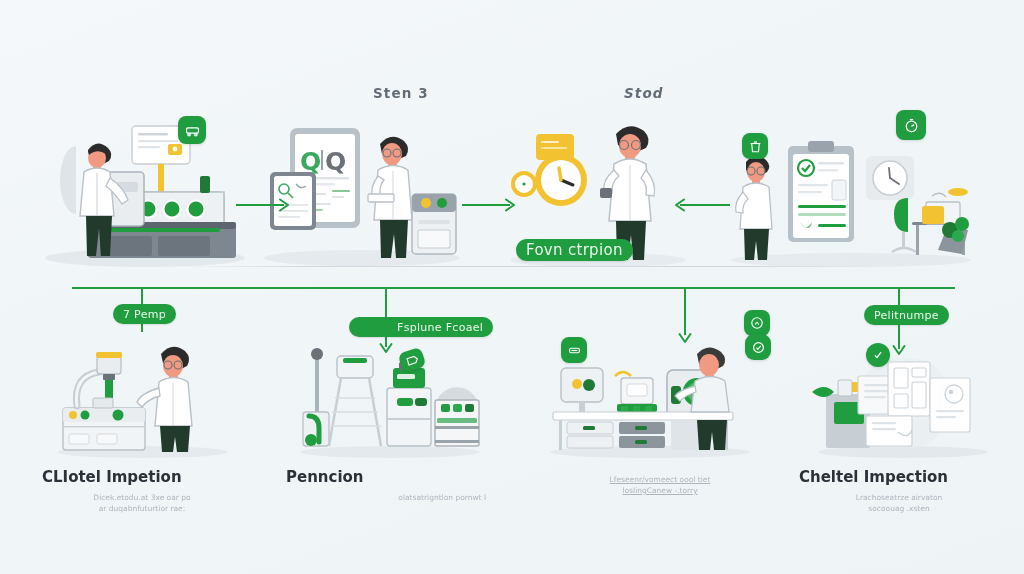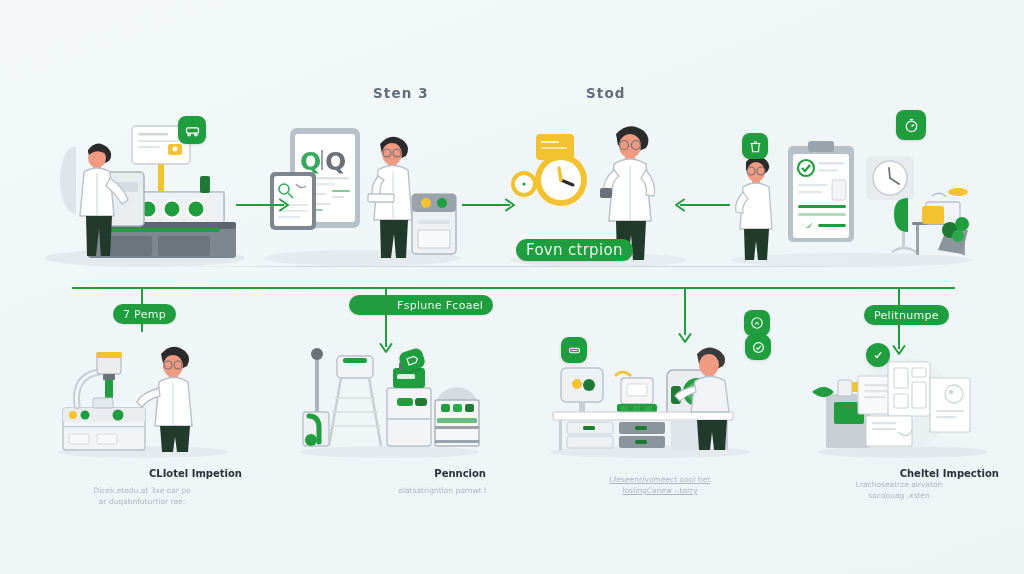--- a/index.html
+++ b/index.html
@@ -50,24 +50,24 @@
     white-space: nowrap;
     padding: 0 10px;
     height: 20px;
     box-shadow: 0 1px 2px rgba(0,0,0,.10);
     filter: blur(.25px);
   }
 
   
   .cap-title {
     font-family: "DejaVu Sans", "Liberation Sans", sans-serif;
-    font-size: 10px;
+    font-size: 15px;
     font-weight: 700;
     color: #2b3138;
-    text-align: right;
+    text-align: left;
     white-space: nowrap;
   }
   .cap-sub {
     font-family: "DejaVu Sans", "Liberation Sans", sans-serif;
     font-size: 7.5px;
     line-height: 11px;
     color: #aeb6bd;
     text-align: center;
     filter: blur(.5px);
   }
@@ -88,21 +88,21 @@
     background: linear-gradient(to right, rgba(210,217,222,0) 0%, rgba(205,213,219,.9) 18%, rgba(205,213,219,.9) 82%, rgba(210,217,222,0) 100%);
   }
 </style>
 </head>
 <body>
 
 <div id="stage">
 
   <div class="abs step-label" style="left:373px; top:85px;">Sten 3</div>
 
-  <div class="abs step-label" style="left:586px; top:85px;">Stod</div>
+  <div class="abs step-label" style="left:624px; top:85px;font-style:italic;">Stod</div>
 
   <div class="abs" style="left:40px; top:110px; width:220px; height:160px;">
     <svg width="220" height="160" viewBox="0 0 220 160">
 
       <ellipse cx="105" cy="148" rx="100" ry="9" fill="#c9d1d7" opacity=".35"></ellipse>
 
       <path d="M20 70 a16 34 0 0 1 16 -34 l0 68 a16 34 0 0 1 -16 -34z" fill="#dfe4e8"></path>
 
       <g>
         <rect x="92" y="16" width="58" height="38" rx="4" fill="#ffffff" stroke="#c7ced4" stroke-width="1.4"></rect>
@@ -328,21 +328,21 @@
 
   <div class="abs vline" style="left:141px; top:287px; height:45px;"></div>
   <div class="abs pill" style="left:113px; top:304px;">7 Pemp</div>
 
   <div class="abs vline" style="left:385px; top:287px; height:60px;"></div>
   <div class="abs" style="left:378px; top:340px;">
     <svg width="16" height="14" viewBox="0 0 16 14">
         <path d="M2.5 3 l5.5 8 l5.5 -8" stroke="#1f9d3f" stroke-width="2" fill="none" stroke-linecap="round" stroke-linejoin="round"></path>
       </svg>
   </div>
-  <div class="abs pill" style="left:349px; top:295px;padding-left:48px;">Fsplune Fcoael</div>
+  <div class="abs pill" style="left:349px; top:317px;padding-left:48px;">Fsplune Fcoael</div>
 
   <div class="abs vline" style="left:684px; top:287px; height:48px;"></div>
   <div class="abs" style="left:677px; top:330px;">
     <svg width="16" height="14" viewBox="0 0 16 14">
         <path d="M2.5 3 l5.5 8 l5.5 -8" stroke="#1f9d3f" stroke-width="2" fill="none" stroke-linecap="round" stroke-linejoin="round"></path>
       </svg>
   </div>
 
   <div class="abs chip" style="left:744px; top:310px; width:26px; height:26px;">
     <svg width="16" height="16" viewBox="0 0 20 20" fill="none" stroke="#ffffff" stroke-width="1.4">
@@ -552,21 +552,21 @@
 
   <div class="abs" style="left:560px; top:468px; width:200px;">
     <div class="cap-sub" style="margin-top:6px;text-decoration:underline;">
       <div>Lfeseenr/vomeect oool tiet</div>
       <div>losIingCanew -.torry</div>
     </div>
   </div>
 
   <div class="abs" style="left:799px; top:468px; width:200px;">
     <div class="cap-title">Cheltel Impection</div>
-    <div class="cap-sub" style="">
+    <div class="cap-sub" style="margin-top:6px;">
       <div>Lrachoseatrze airvaton</div>
       <div>socoouag .xsten</div>
     </div>
   </div>
 
   <div class="abs pill" style="left:516px; top:239px; height:22px; font-size:15px;">Fovn ctrpion</div>
 
 </div>
 
 </body></html>

